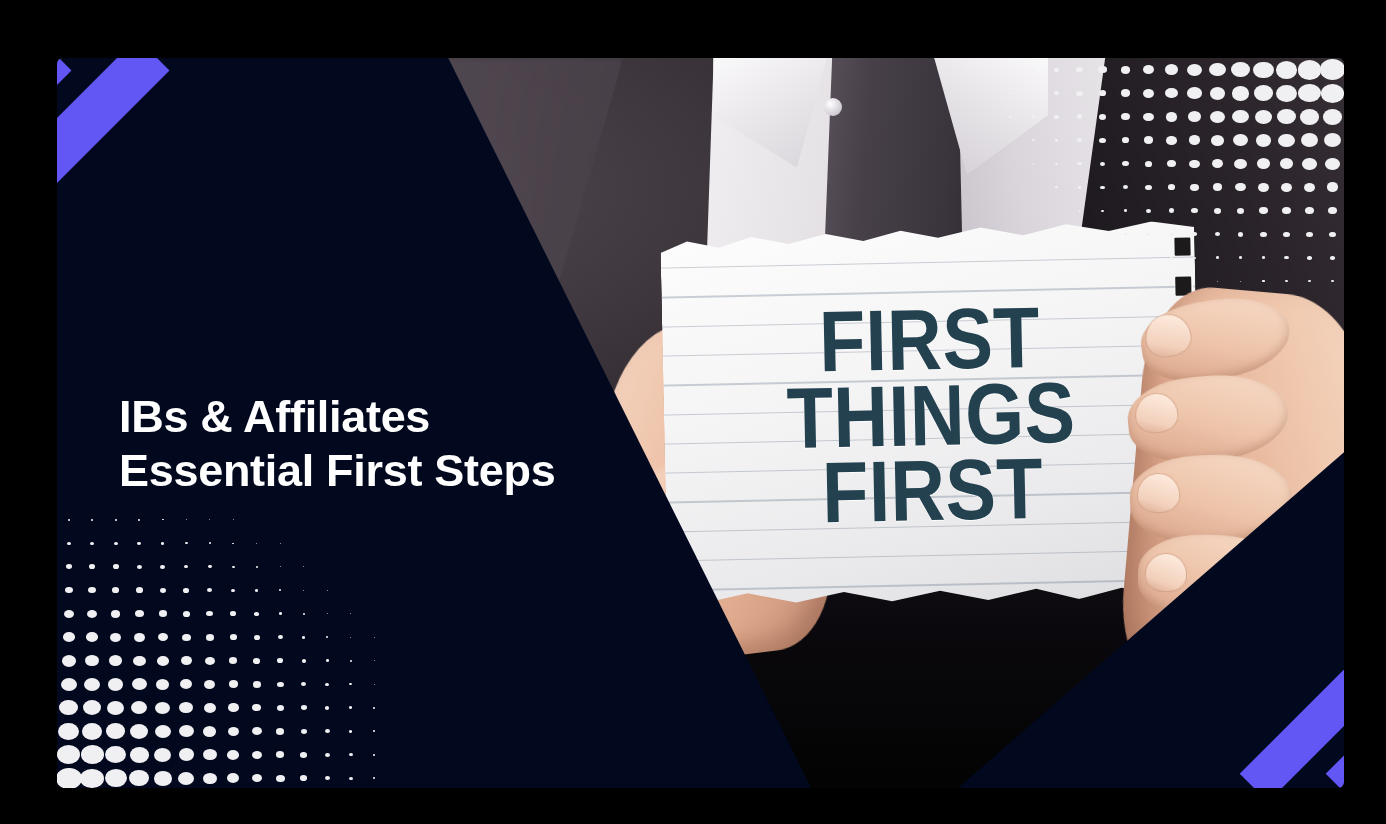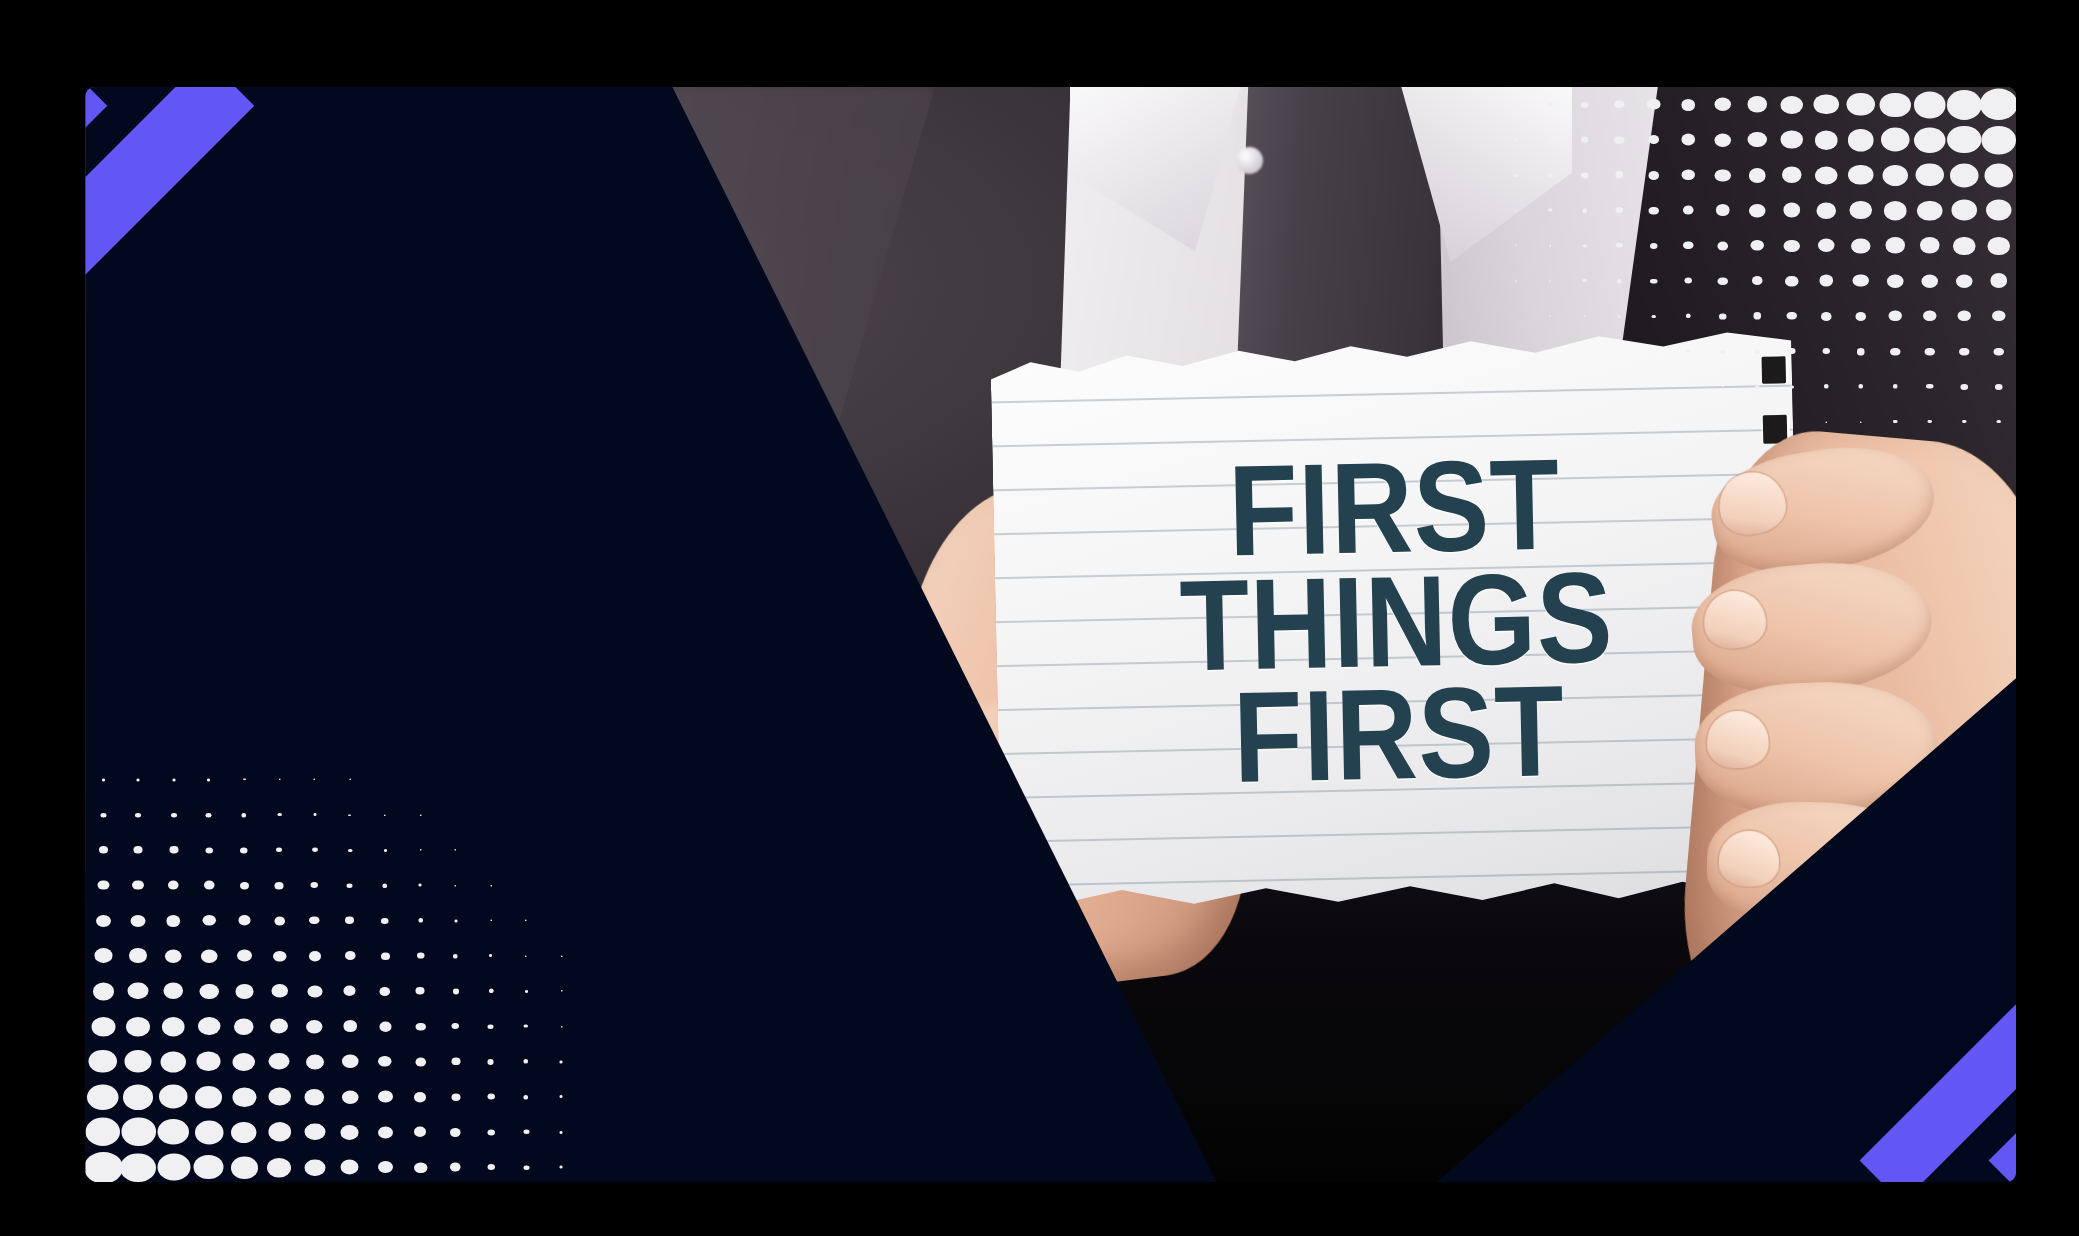--- a/index.html
+++ b/index.html
@@ -623,16 +623,18 @@
         <div class="dot" style="width: 17px; height: 13.96px; left: 325px; top: 75.27px;"></div>
         <div class="dot" style="width: 14.25px; height: 11.71px; left: 326.37px; top: 99.9px;"></div>
         <div class="dot" style="width: 11.61px; height: 9.54px; left: 327.69px; top: 124.48px;"></div>
         <div class="dot" style="width: 9.08px; height: 7.46px; left: 328.96px; top: 149.02px;"></div>
         <div class="dot" style="width: 6.69px; height: 5.49px; left: 330.16px; top: 173.5px;"></div>
         <div class="dot" style="width: 4.46px; height: 3.66px; left: 331.27px; top: 197.92px;"></div>
         <div class="dot" style="width: 2.43px; height: 2px; left: 332.28px; top: 222.25px;"></div>
       </div>
 
     <div class="headline">
+      <span>IBs &amp; Affiliates</span>
+      <span class="l2">Essential First Steps</span>
     </div>
 
   </div>
 </div>
 
 </body></html>

